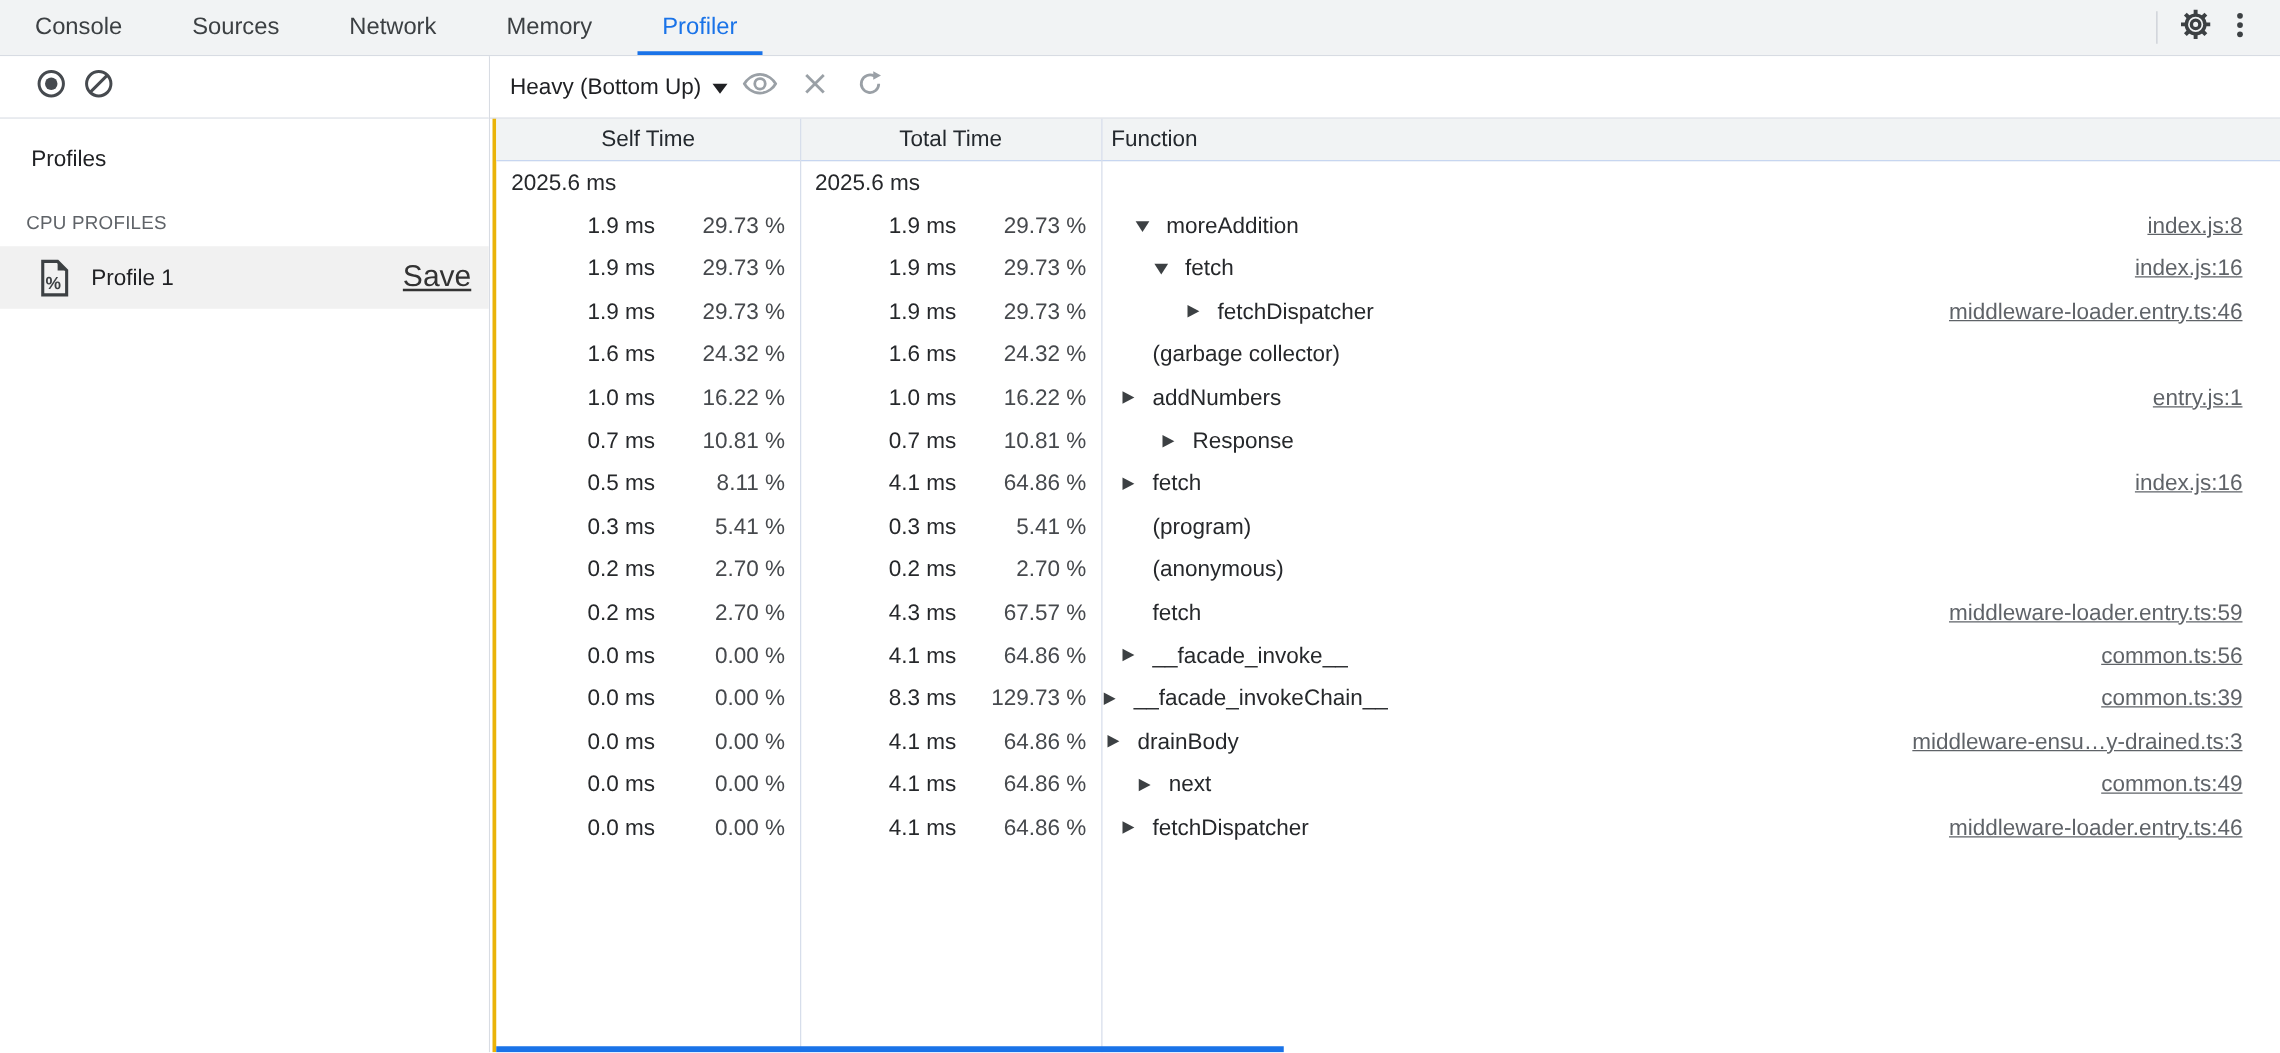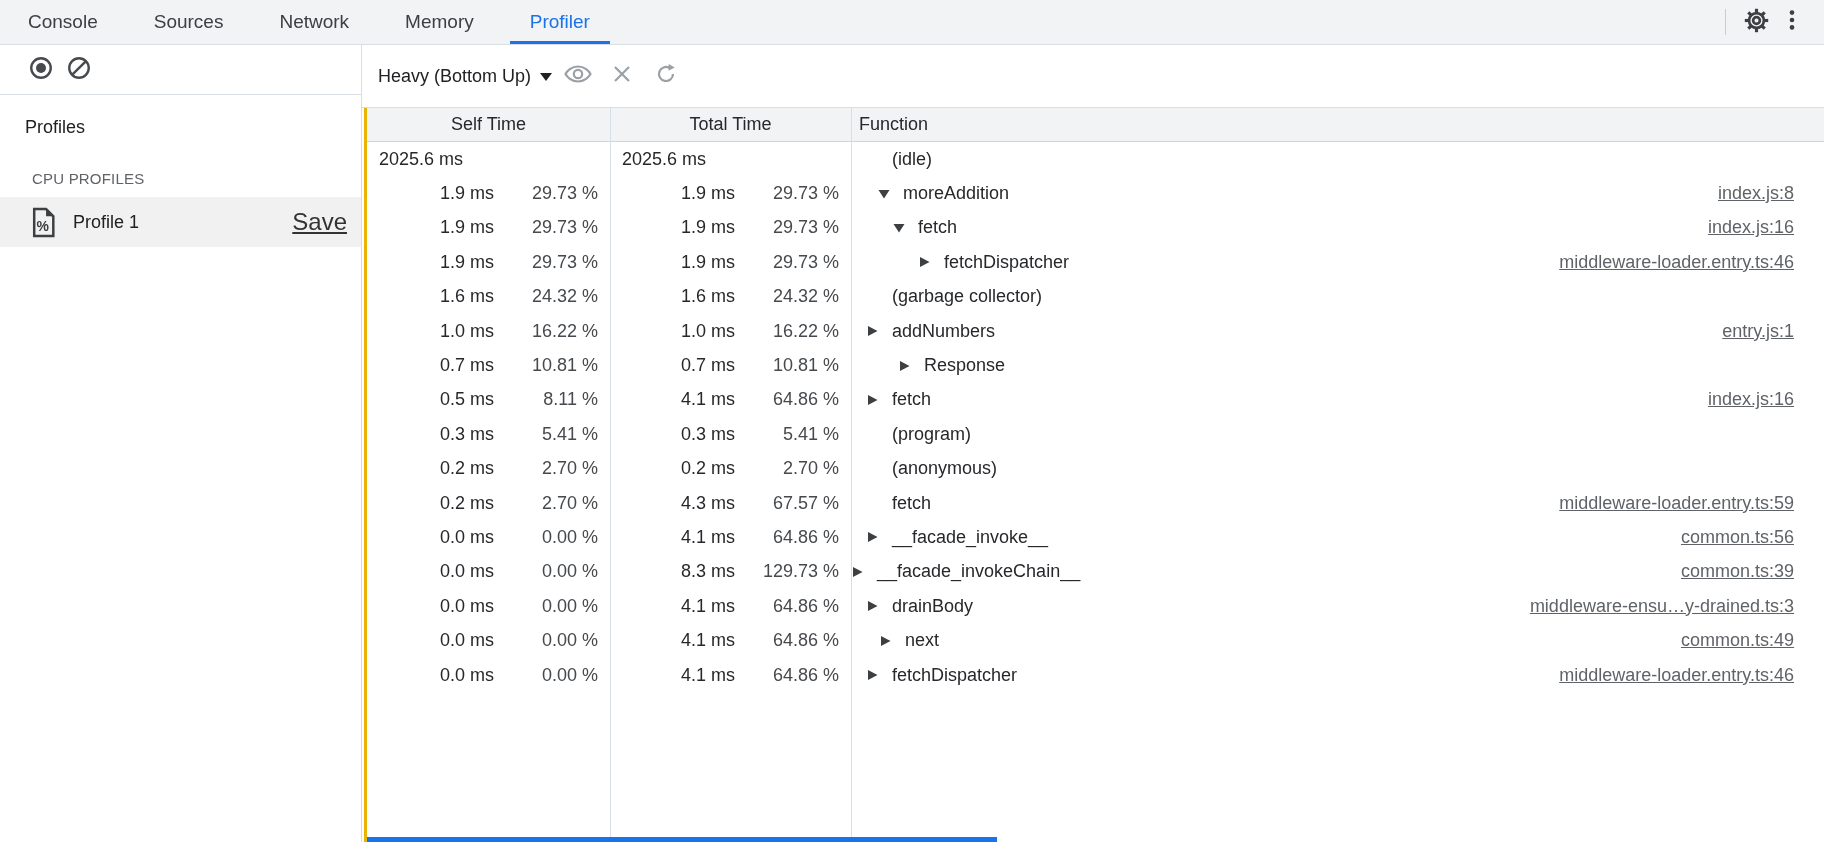--- a/index.html
+++ b/index.html
@@ -24,45 +24,45 @@
   .tab.active:after{
     content:"";position:absolute;left:8px;right:8px;bottom:0;height:3px;background:#1a73e8;
   }
   .tabbar-spacer{flex:1;}
   .tabbar-right{display:flex;align-items:center;padding-right:14px;}
   .tabbar-sep{width:1px;height:26px;background:#c9cdd3;margin:0 12px;}
   .icon-btn{display:flex;align-items:center;justify-content:center;width:36px;height:36px;}
 
   
   .split{display:flex;height:797px;}
-  .sidebar{width:362px;flex:none;display:flex;flex-direction:column;border-right:1px solid #d8dce3;}
+  .sidebar{width:392px;flex:none;display:flex;flex-direction:column;border-right:1px solid #d8dce3;}
   .main{flex:1;display:flex;flex-direction:column;min-width:0;}
 
   
   .side-toolbar{
     height:50px;flex:none;border-bottom:1px solid #d8dce3;display:flex;align-items:center;
     padding-left:24px;background:#fff;
   }
   .side-toolbar .icon-btn{width:34px;height:34px;margin-right:4px;}
   .main-toolbar{
-    height:63px;flex:none;border-bottom:1px solid #d8dce3;display:flex;align-items:center;
+    height:50px;flex:none;border-bottom:1px solid #d8dce3;display:flex;align-items:center;
     padding-left:16px;background:#fff;
   }
   .dropdown{display:flex;align-items:center;font-size:18px;color:#202124;cursor:default;}
   .dropdown .caret{
     width:0;height:0;margin-left:9px;margin-top:2px;
     border-left:6px solid transparent;border-right:6px solid transparent;border-top:8px solid #202124;
   }
   .main-toolbar .icon-btn{margin-left:8px;}
   .main-toolbar .icon-btn:first-of-type{margin-left:22px;}
 
   
   .side-content{flex:1;background:#fff;}
   .profiles-heading{font-size:18px;color:#202124;margin:22px 0 0 25px;}
-  .cpu-profiles-label{font-size:15px;color:#5f6368;margin:32px 0 10px 32px;letter-spacing:.2px;}
+  .cpu-profiles-label{font-size:15px;color:#5f6368;margin:32px 0 10px 21px;letter-spacing:.2px;}
   .profile-item{
     height:50px;background:#f1f1f1;display:flex;align-items:center;padding:0 14px 0 30px;
   }
   .profile-item .doc-icon{flex:none;margin-right:16px;display:flex;}
   .profile-name{font-size:18px;color:#202124;flex:1;}
   .save-link{font-size:24px;color:#333;text-decoration:underline;cursor:pointer;}
 
   
   .grid{flex:1;position:relative;margin-left:2px;border-left:3px solid #eab308;min-height:0;}
   .col-line{position:absolute;top:0;bottom:0;width:1px;background:#d7deeb;}
@@ -215,24 +215,20 @@
         <div id="rows-host">
             <div class="grid-row">
               <div class="cell time left">
                 <span class="ms">2025.6 ms</span>
                 <span class="pct"></span>
               </div>
               <div class="cell time left">
                 <span class="ms">2025.6 ms</span>
                 <span class="pct"></span>
               </div>
-              <div class="cell fn" style="padding-left: 15px;">
-                <span class="arrow-slot"></span>
-                <span class="fn-name">(idle)</span>
-              </div>
             </div>
             <div class="grid-row">
               <div class="cell time">
                 <span class="ms">1.9 ms</span>
                 <span class="pct">29.73 %</span>
               </div>
               <div class="cell time">
                 <span class="ms">1.9 ms</span>
                 <span class="pct">29.73 %</span>
               </div>
@@ -437,21 +433,21 @@
             </div>
             <div class="grid-row">
               <div class="cell time">
                 <span class="ms">0.0 ms</span>
                 <span class="pct">0.00 %</span>
               </div>
               <div class="cell time">
                 <span class="ms">4.1 ms</span>
                 <span class="pct">64.86 %</span>
               </div>
-              <div class="cell fn" style="padding-left: 15px; justify-content: space-between;">
+              <div class="cell fn" style="padding-left: 3px; justify-content: space-between;">
                 <span class="arrow-slot">
                   <svg width="13" height="14" viewBox="0 0 13 14">
                     <polygon points="2,2 11.5,7 2,12" fill="#3c4043"></polygon>
                   </svg>
                 </span>
                 <span class="fn-name">drainBody</span>
                 <span class="src-link">middleware-ensu…y-drained.ts:3</span>
               </div>
             </div>
             <div class="grid-row">

